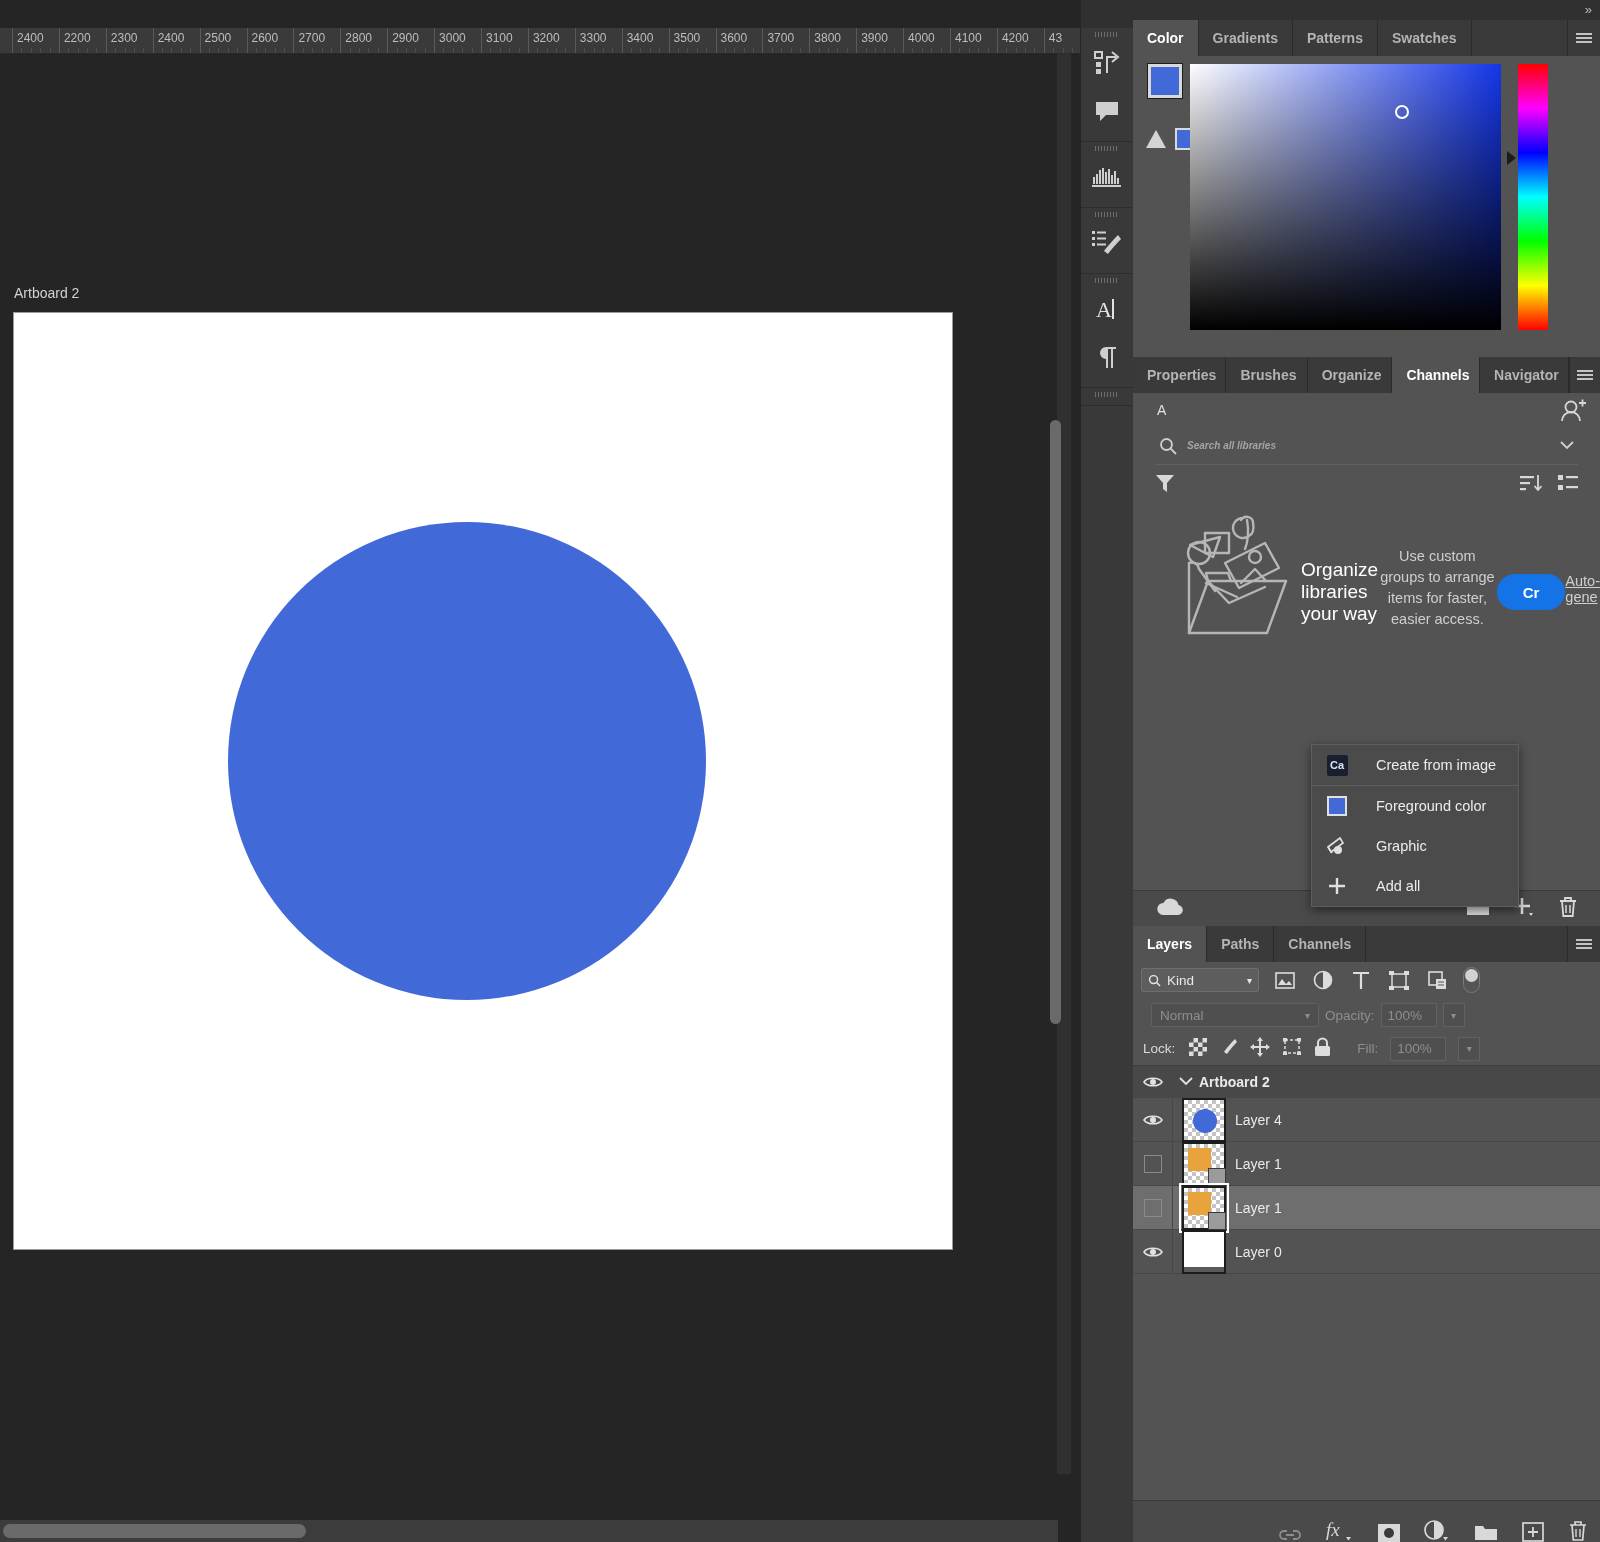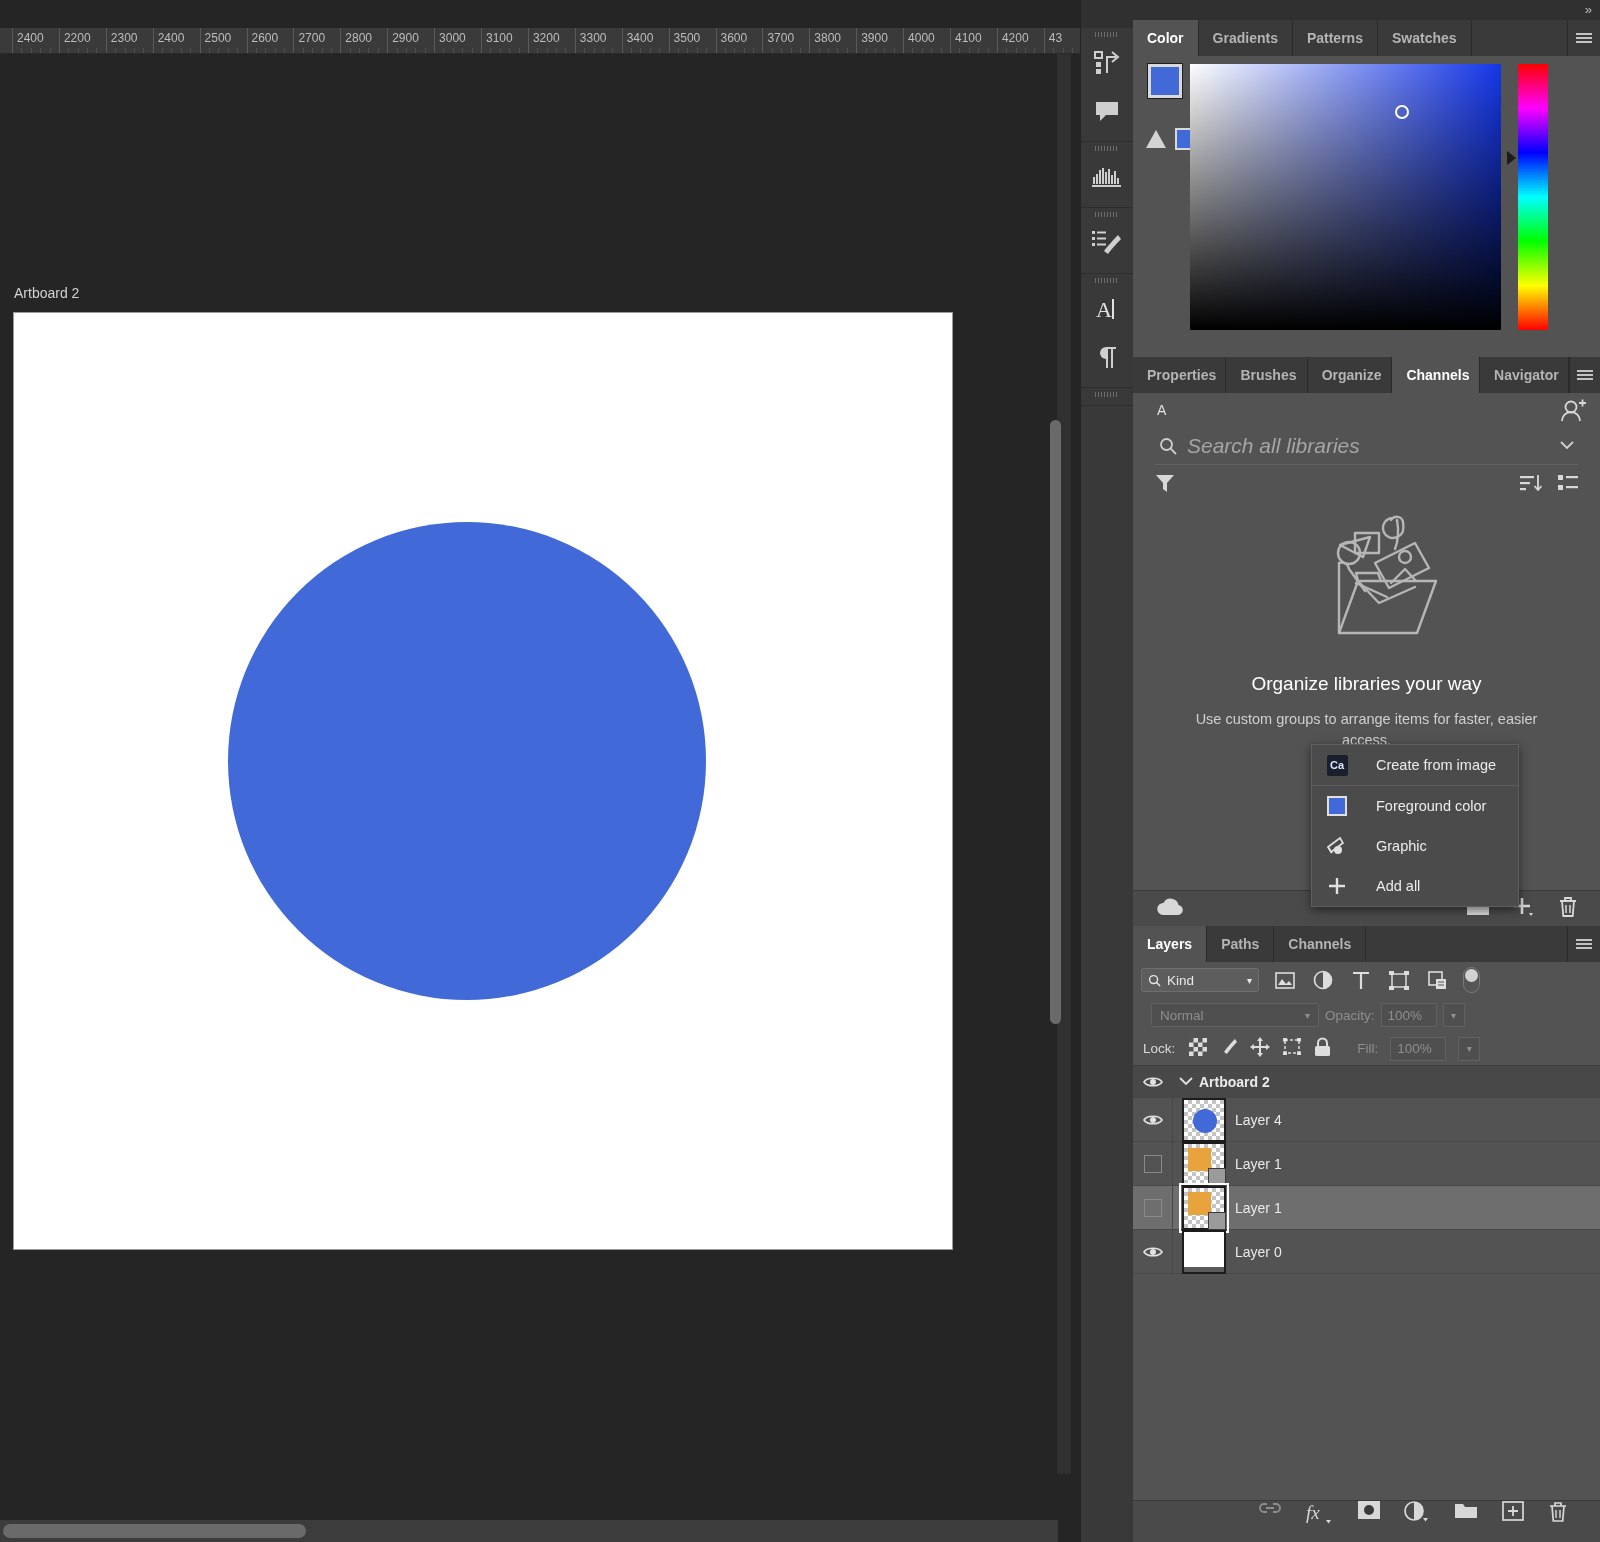--- a/index.html
+++ b/index.html
@@ -167,32 +167,32 @@
     gap:10px; position:relative;
   }
   #lib-back { font-size:16px; color:#e0e0e0; }
   #lib-name { font-size:14px; color:#e0e0e0; }
   #lib-invite { position:absolute; right:14px; top:6px; }
   #lib-search {
     display:flex; align-items:center; gap:10px; height:38px;
     margin: 0 22px; border-bottom:1px solid #626262; padding: 0 4px;
   }
   #lib-search-text {
-    font-size:21px; font-style: italic; color:#a5a5a5; flex:1;
+    font-size:10px; font-style: italic; color:#a5a5a5; flex:1;font-weight:bold;
   }
   #lib-chev { color:#cfcfcf; font-size:13px; }
   #lib-tools {
     display:flex; align-items:center; height:40px; padding:0 22px;
     justify-content:space-between;
   }
   #lib-tools-right { display:flex; gap:16px; align-items:center; }
 
   #lib-empty {
     position:absolute; left:0; top:118px; width:100%;
-    display:flex; flex-direction:column; align-items:center;
+    display:flex; flex-direction:row; align-items:center;
   }
   #lib-empty-title { font-size:19px; color:#ffffff; margin-top:22px; }
   #lib-empty-sub {
     font-size:14.5px; color:#cfcfcf; margin-top:14px;
     text-align:center; width:370px; line-height:1.45;
   }
   #lib-create-btn {
     margin-top:22px; background:#1473e6; color:#fff;
     border-radius:18px; height:36px; padding:0 26px;
     display:flex; align-items:center; font-size:15px; font-weight:bold;
@@ -311,22 +311,22 @@
     position:absolute; right:-2px; bottom:-2px; width:18px;height:18px;
     background:#9b9b9b; border:1px solid #3a3a3a;
   }
   .thumb.white { background:#ffffff; background-image:none; }
   .thumb.white::after {
     content:''; position:absolute; left:0; bottom:0; width:100%; height:5px; background:#5a5a5a;
   }
   #lay-footer {
     position:absolute; left:0; bottom:0; width:467px; height:42px;
     background:#4a4a4a; border-top:1px solid #3a3a3a;
-    display:flex; align-items:flex-start; justify-content:flex-end;
-    gap:24px; padding-right:32px;
+    display:flex; align-items:flex-end; justify-content:flex-end;
+    gap:24px; padding-right:12px;
   }
   .lf-ico { display:flex; align-items:center; }
 
   svg { overflow: visible; }
 </style>
 </head>
 <body>
 
 <div id="app">
 

